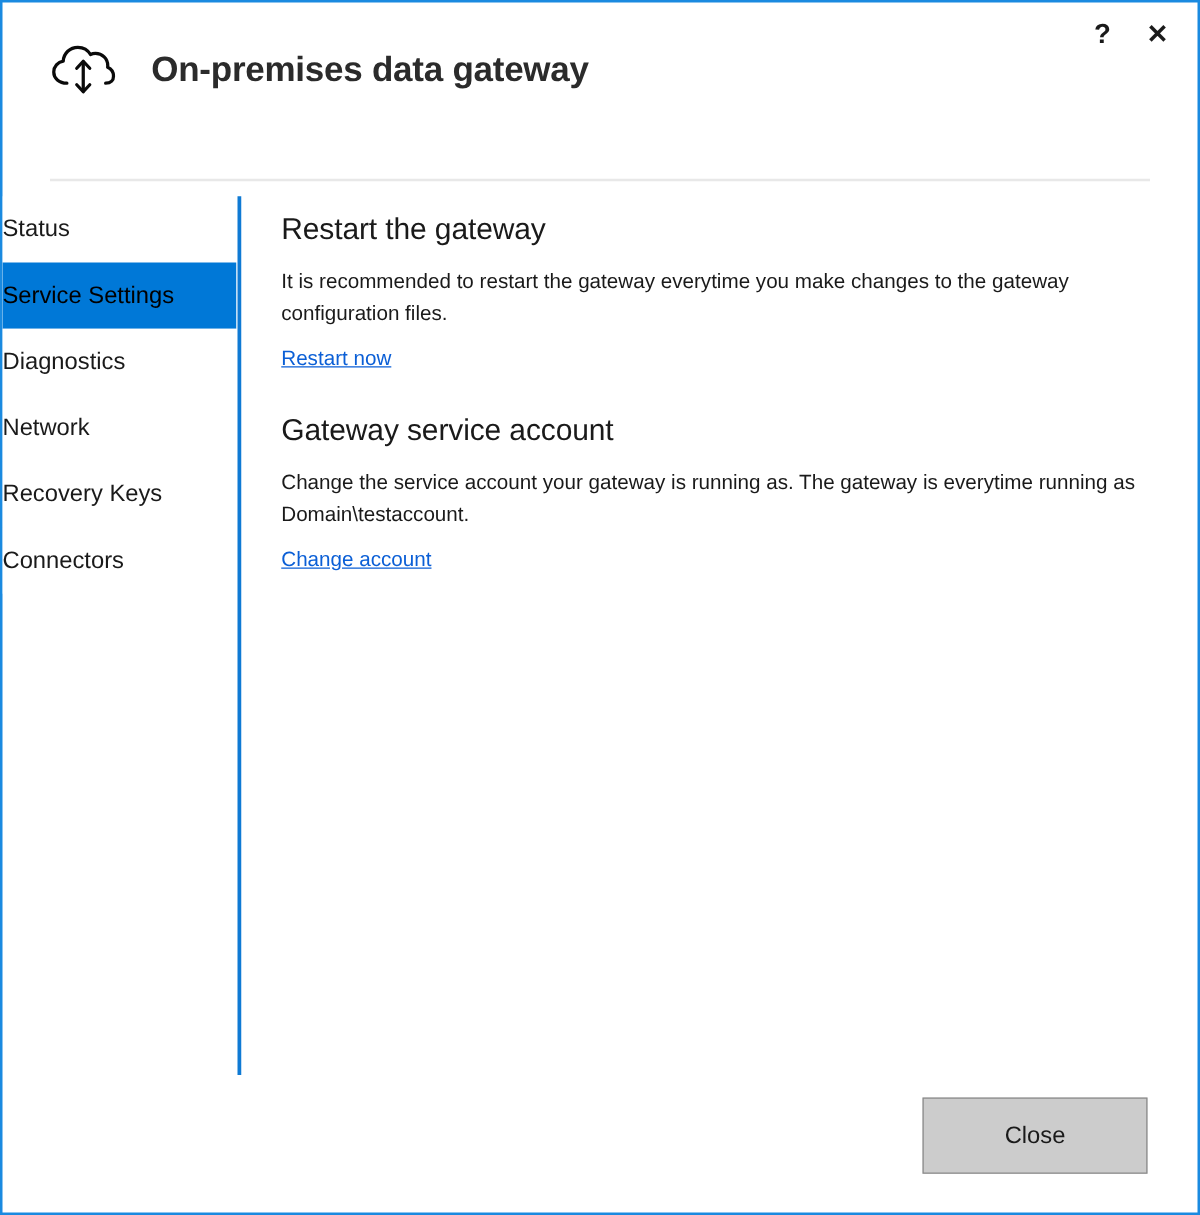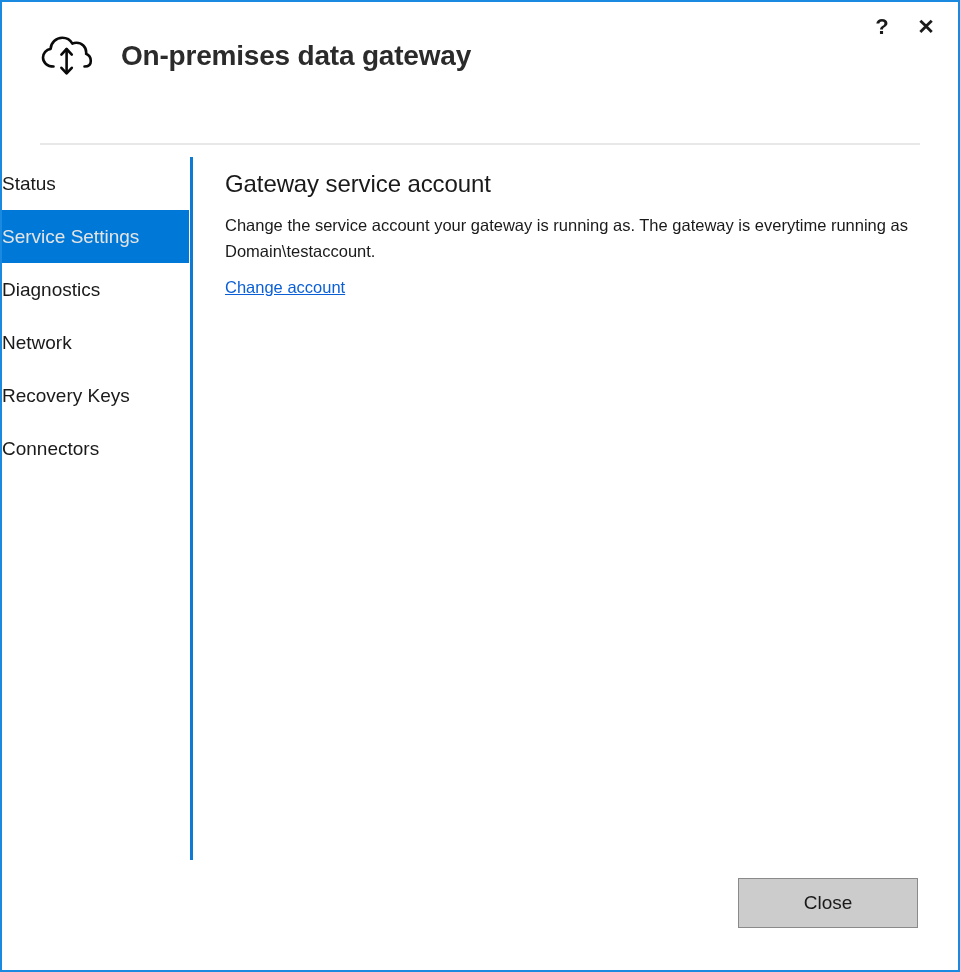--- a/index.html
+++ b/index.html
@@ -99,21 +99,21 @@
     line-height: 53px;
     box-sizing: border-box;
     font-size: 19px;
     color: #1a1a1a;
     background: #ffffff;
     white-space: nowrap;
     overflow: hidden;
   }
   .nav-item.selected {
     background: #0078d7;
-    color: #e5e5e5;
+    color: #000000;
   }
 
   #nav-divider {
     position: absolute;
     left: 188px;
     top: 155px;
     width: 3px;
     height: 703px;
     background: #0f7ad4;
   }
@@ -148,21 +148,21 @@
     display: inline-block;
   }
   #section-restart { margin-bottom: 34px; }
 
   
   #close-button {
     position: absolute;
     left: 736px;
     top: 876px;
     width: 180px;
-    height: 50px;
+    height: 61px;
     box-sizing: border-box;
     background: #cccccc;
     border: 1px solid #8a8a8a;
     color: #1a1a1a;
     font-size: 19px;
     font-family: "Liberation Sans", sans-serif;
     cursor: default;
     padding: 0;
   }
 </style>
@@ -197,20 +197,25 @@
     <div class="nav-item">Diagnostics</div>
     <div class="nav-item">Network</div>
     <div class="nav-item">Recovery Keys</div>
     <div class="nav-item">Connectors</div>
   </div>
 
   <div id="nav-divider"></div>
 
   <div id="content">
 
+    <div class="section" id="section-restart">
+      <h2 class="section-heading">Restart the gateway</h2>
+      <p class="section-body">It is recommended to restart the gateway everytime you make changes to the gateway configuration files.</p>
+      <a class="section-link">Restart now</a>
+    </div>
 
     <div class="section" id="section-account">
       <h2 class="section-heading">Gateway service account</h2>
       <p class="section-body">Change the service account your gateway is running as. The gateway is everytime running as Domain\testaccount.</p>
       <a class="section-link">Change account</a>
     </div>
 
   </div>
 
   <button id="close-button">Close</button>

